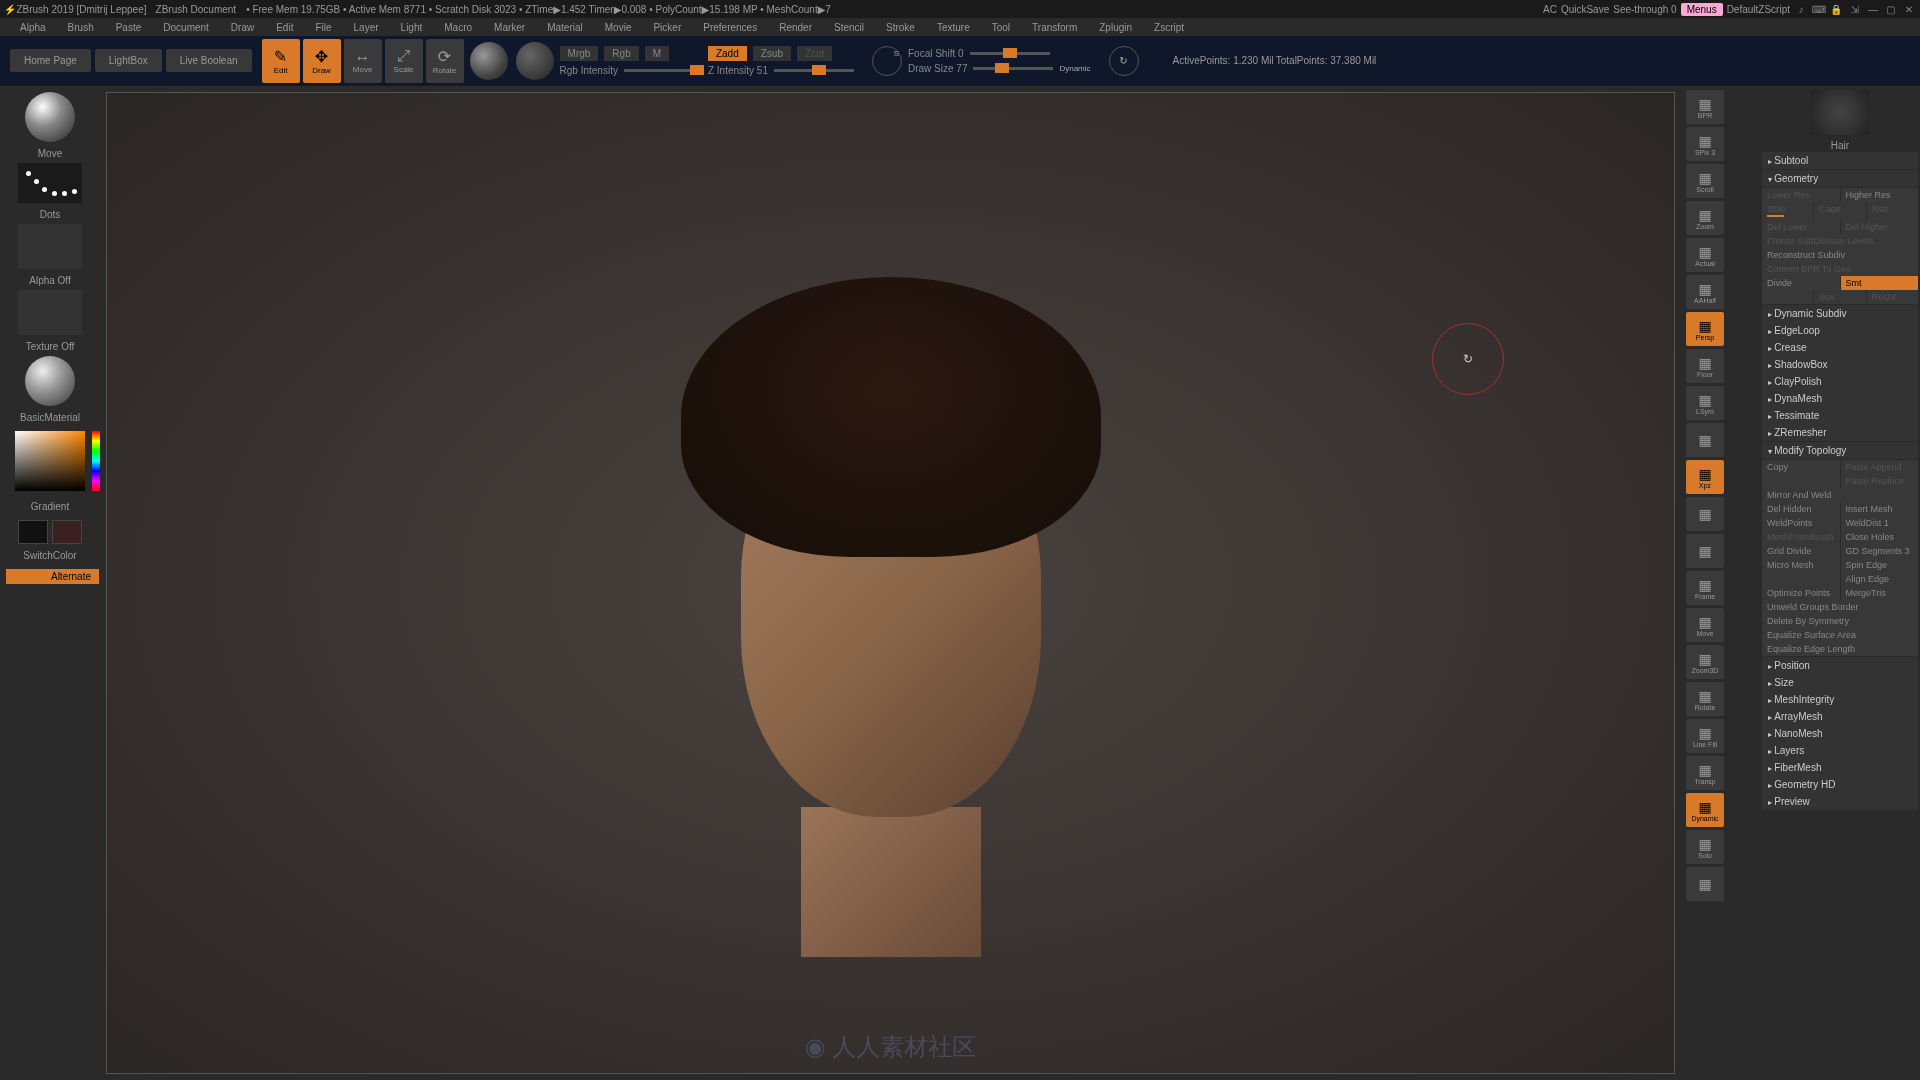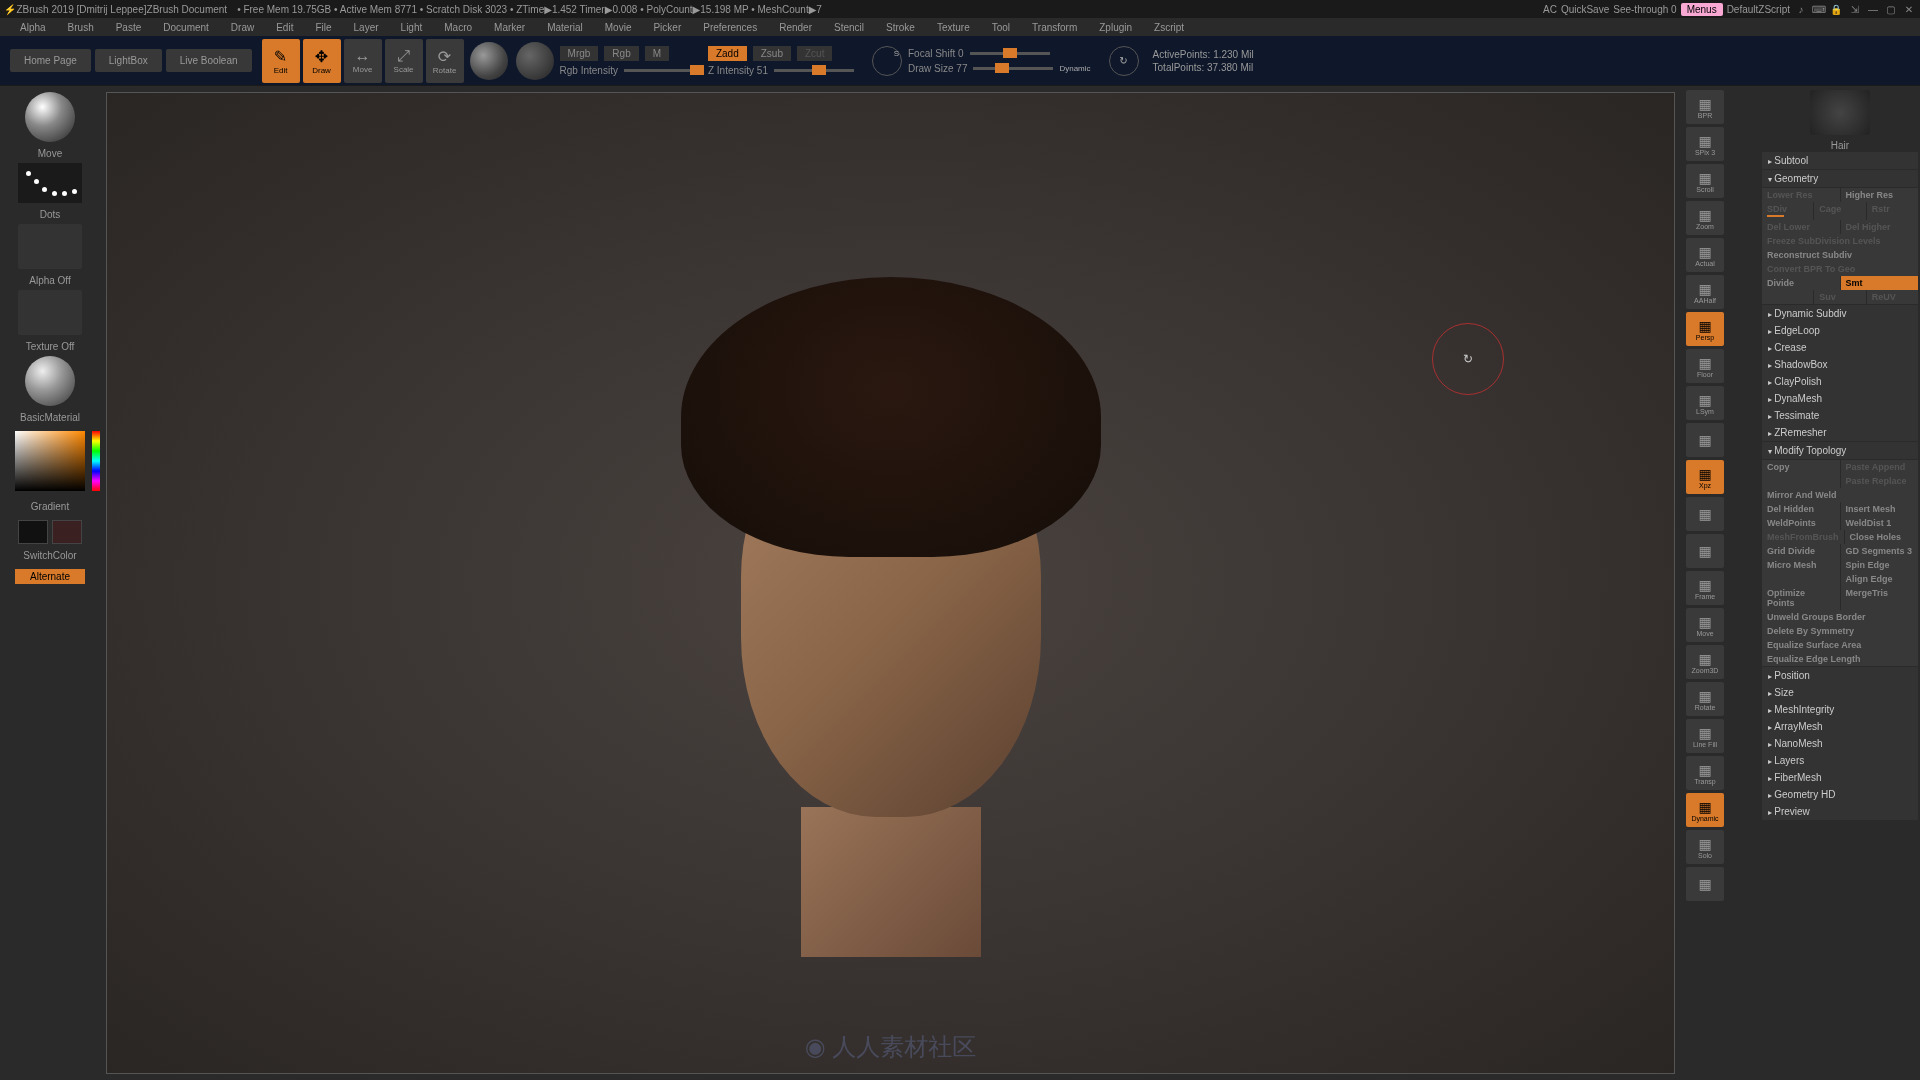--- a/index.html
+++ b/index.html
@@ -23,36 +23,36 @@
 
 .slider-group { display: flex; flex-direction: column; gap: 4px; margin-left: 0; font-size: 10px; }
 .slider-row { display: flex; align-items: center; gap: 6px; }
 .slider-row .lbl { color: #888; width: auto; }
 .slider-row .mode { background: #333; padding: 2px 8px; color: #888; }
 .slider-row .mode.on { background: #d87a2a; color: #000; text-align: right; }
 .slider-bar { display:flex; align-items:center; gap:2px; }
 .s-track { width: 80px; height: 3px; background: #555; position: relative; }
 .s-handle { position: absolute; width: 14px; height: 10px; background: #d87a2a; top: -4px; }
 
-.stats { margin-left: 8px; font-size: 10px; color: #999; display:flex; flex-direction:column; gap:2px; }
+.stats { margin-left: 28px; font-size: 10px; color: #999; display:flex; flex-direction:row; gap:2px; }
 
 .main { display: flex; height: calc(100% - 86px); }
 
 .left-panel { width: 100px; background: #2a2a2a; padding: 6px; display: flex; flex-direction: column; gap: 4px; }
 .pal-sphere { width: 50px; height: 50px; border-radius: 50%; background: radial-gradient(circle at 35% 30%, #fff, #888 40%, #222); margin: 0 auto; }
 .pal-lbl { text-align: center; font-size: 10px; color: #999; margin-top: 2px; }
 .dots-preview { width: 64px; height: 40px; background: #1a1a1a; margin: 0 auto; position: relative; }
 .dots-preview .d { position: absolute; width: 5px; height: 5px; background: #fff; border-radius: 50%; }
 .pal-empty { width: 64px; height: 45px; background: #333; margin: 0 auto; border-radius: 2px; }
 .color-picker { width: 70px; height: 60px; margin: 0 auto; background: linear-gradient(to right, #fff, #ff8800); position: relative; }
 .color-picker::after { content:''; position:absolute; inset:0; background: linear-gradient(to bottom, transparent, #000); }
 .hue-bar { width: 8px; height: 60px; position: absolute; right: -10px; top: 0; background: linear-gradient(to bottom, red, yellow, lime, cyan, blue, magenta, red); }
 .sw-row { display:flex; gap:4px; justify-content:center; margin-top:4px; }
 .sw { width:30px; height:24px; background:#111; border:1px solid #444; }
-.btn-alt { background:#d87a2a; color:#000; padding:2px 8px; font-size:10px; text-align:center; width:70px; margin:4px auto 0; }
+.btn-alt { background:#d87a2a; color:#000; padding:2px 8px; font-size:10px; text-align:right; width:93px; margin:4px auto 0; }
 
 .viewport { flex: 1; background: radial-gradient(ellipse at center, #4a4340 0%, #3a3432 50%, #2a2624 100%); position: relative; border: 1px solid #555; margin: 6px; }
 .head-silhouette { position: absolute; left: 50%; top: 50%; transform: translate(-50%, -45%); width: 500px; height: 680px; }
 .hair { position: absolute; top: 0; left: 50%; transform: translateX(-50%); width: 420px; height: 280px; background: radial-gradient(ellipse at 50% 40%, #2a1810, #150d08); border-radius: 50% 50% 40% 40%; }
 .face { position: absolute; top: 140px; left: 50%; transform: translateX(-50%); width: 300px; height: 400px; background: linear-gradient(135deg, #a67e60, #8a6548 50%, #5a4030); border-radius: 40% 40% 45% 45%; }
 .neck { position: absolute; bottom: 0; left: 50%; transform: translateX(-50%); width: 180px; height: 150px; background: linear-gradient(135deg, #9a7458, #6a4a38); }
 .brush-ring { position: absolute; right: 170px; top: 230px; width: 72px; height: 72px; border: 1px solid #a83030; border-radius: 50%; }
 .brush-ring::after { content: '↻'; position: absolute; top: 50%; left: 50%; transform: translate(-50%,-50%); color: #ccc; font-size: 12px; }
 .watermark { position: absolute; top: 50%; left: 50%; transform: translate(-50%,-50%); font-size: 36px; color: rgba(255,255,255,0.04); font-weight: bold; letter-spacing: 6px; }
 .wm2 { position: absolute; bottom: 10px; left: 50%; transform: translateX(-50%); font-size: 24px; color: rgba(120,140,200,0.3); }
@@ -60,33 +60,33 @@
 .right-tools { width: 48px; background: #2a2a2a; padding: 4px 2px; display: flex; flex-direction: column; gap: 3px; }
 .rt-btn { width: 38px; height: 34px; background: #3a3a3a; margin: 0 auto; border-radius: 2px; display:flex; flex-direction:column; align-items:center; justify-content:center; font-size:7px; color:#999; }
 .rt-btn.on { background: #d87a2a; color:#000; }
 .rt-btn .ic { font-size:14px; }
 
 .right-panel { width: 160px; background: #2a2a2a; padding: 2px; display: flex; flex-direction: column; gap: 1px; font-size: 10px; overflow-y:auto;margin-left:31px; }
 .rp-thumb { width: 60px; height: 45px; background: radial-gradient(circle, #444, #222); margin: 2px auto; border-radius: 3px; }
 .rp-head { background: #333; padding: 3px 6px; color: #ccc; cursor: pointer; }
 .rp-head.open::before { content: '▾ '; font-size:8px; }
 .rp-head.closed::before { content: '▸ '; font-size:8px; }
-.rp-row { display: flex; gap: 1px; font-weight: bold; }
+.rp-row { display: flex; gap: 1px; }
 .rp-row > div { flex: 1; background: #383838; padding: 2px 5px; color: #888; font-size: 9px; }
 .rp-row > div.orange { background: #d87a2a; color: #000; }
 .rp-row > div.dim { color: #555; }
 .rp-mini-slider { height: 2px; background: #d87a2a; width: 40%; margin: 1px 0; }
 </style>
 </head>
 <body>
 
 <div class="top-bar">
   <span>⚡</span>
   <span>ZBrush 2019 [Dmitrij Leppee]</span>
-  <span style="margin-left:0">ZBrush Document</span>
+  <span style="margin-left:9px">ZBrush Document</span>
   <span class="status">• Free Mem 19.75GB • Active Mem 8771 • Scratch Disk 3023 • ZTime▶1.452 Timer▶0.008 • PolyCount▶15.198 MP • MeshCount▶7</span>
   <div class="right-controls">
     <span>AC</span>
     <span>QuickSave</span>
     <span>See-through  0</span>
     <span class="btn-orange">Menus</span>
     <span>DefaultZScript</span>
     <span class="icon-btn">♪</span>
     <span class="icon-btn">⌨</span>
     <span class="icon-btn">🔒</span>

